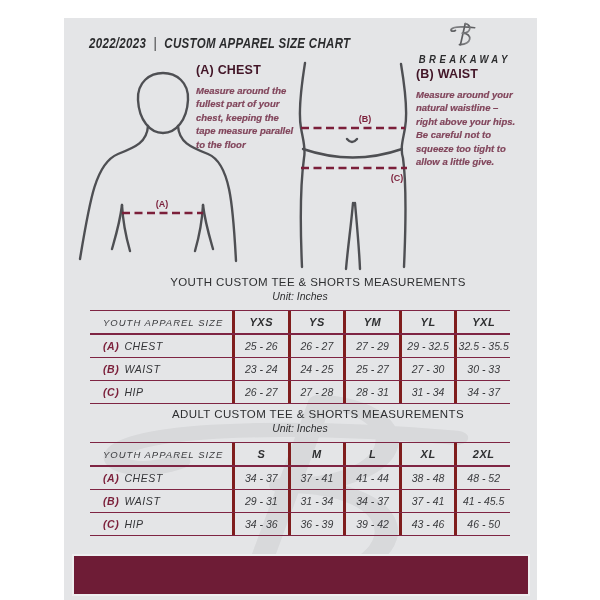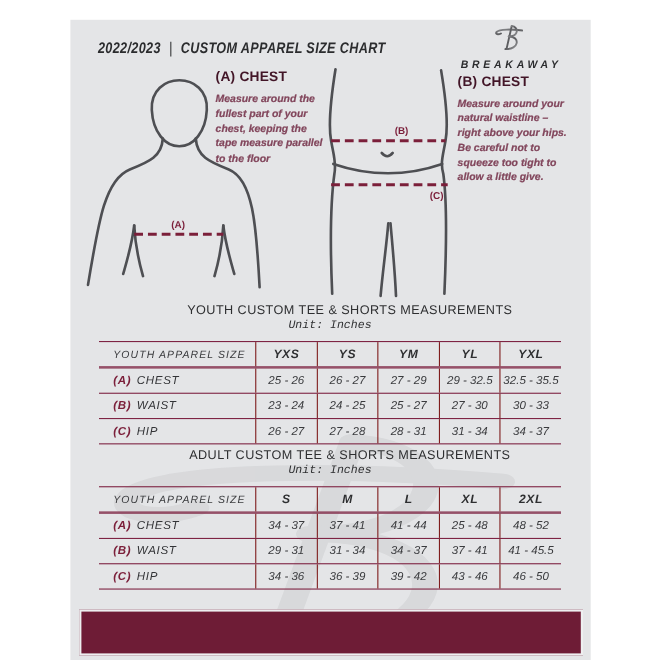--- a/index.html
+++ b/index.html
@@ -47,35 +47,35 @@
     line-height:1.42;white-space:pre-line;font-weight:bold;
     -webkit-text-stroke:0.2px #82465c;
   }
   
   .sec-title{
     position:absolute;left:44px;width:420px;text-align:center;z-index:1;
     color:#2e2f31;font-size:11.5px;font-weight:normal;letter-spacing:0.4px;
   }
   .sec-unit{
     position:absolute;left:26px;width:420px;text-align:center;z-index:1;
-    color:#2e2f31;font-size:10.5px;font-style:italic;font-family:Liberation Mono, monospace;
+    color:#2e2f31;font-size:10.5px;font-style:italic;
   }
   
   .size-table{
     position:absolute;left:26px;width:420px;z-index:1;
     border-top:1.5px solid #7e2443;border-bottom:1.5px solid #7e2443;
   }
   .trow{display:grid;grid-template-columns:142px repeat(5,1fr);height:22px;}
   .trow + .trow{border-top:1px solid #7e2443;}
   .trow.thead{border-bottom:1px solid #7e2443;}
   .cell{
     display:flex;align-items:center;justify-content:center;
     font-size:10.5px;color:#36373a;overflow:hidden;font-style:italic;
   }
-  .cell + .cell{border-left:1px solid #7f1d1d;text-align:center;}
+  .cell + .cell{border-left:3px solid #7f1d1d;text-align:center;}
   .cell.first{justify-content:flex-start;padding-left:13px;}
   .corner-label{font-size:9.5px;letter-spacing:1px;color:#3a3b3e;}
   .size-head{font-weight:bold;font-size:11px;color:#2e2f31;letter-spacing:0.5px;}
   .rowlabel{font-size:10.5px;letter-spacing:0.6px;color:#333437;}
   .rowlabel .key{color:#7b1f3a;font-weight:bold;margin-right:5px;}
   .val{color:#3a3b3e;}
   
   .footer-bar{
     position:absolute;left:8px;top:536px;width:454px;height:38px;
     background:#6e1c36;border:2px solid #eeeff0;z-index:2;
@@ -152,21 +152,21 @@
 
   <div class="guide guide-chest">
     <h3>(A) CHEST</h3>
     <p>Measure around the
 fullest part of your
 chest, keeping the
 tape measure parallel
 to the floor</p>
   </div>
   <div class="guide guide-waist">
-    <h3>(B) CHEST</h3>
+    <h3>(B) WAIST</h3>
     <p>Measure around your
 natural waistline –
 right above your hips.
 Be careful not to
 squeeze too tight to
 allow a little give.</p>
   </div>
   <div class="guide guide-hips">
   </div>
 
@@ -230,21 +230,21 @@
       <div class="cell size-head">2XL</div>
     </div>
     <div class="trow">
       <div class="cell first rowlabel">
         <span class="key">(A)</span>
         <span>CHEST</span>
       </div>
       <div class="cell val">34 - 37</div>
       <div class="cell val">37 - 41</div>
       <div class="cell val">41 - 44</div>
-      <div class="cell val">25 - 48</div>
+      <div class="cell val">38 - 48</div>
       <div class="cell val">48 - 52</div>
     </div>
     <div class="trow">
       <div class="cell first rowlabel">
         <span class="key">(B)</span>
         <span>WAIST</span>
       </div>
       <div class="cell val">29 - 31</div>
       <div class="cell val">31 - 34</div>
       <div class="cell val">34 - 37</div>

